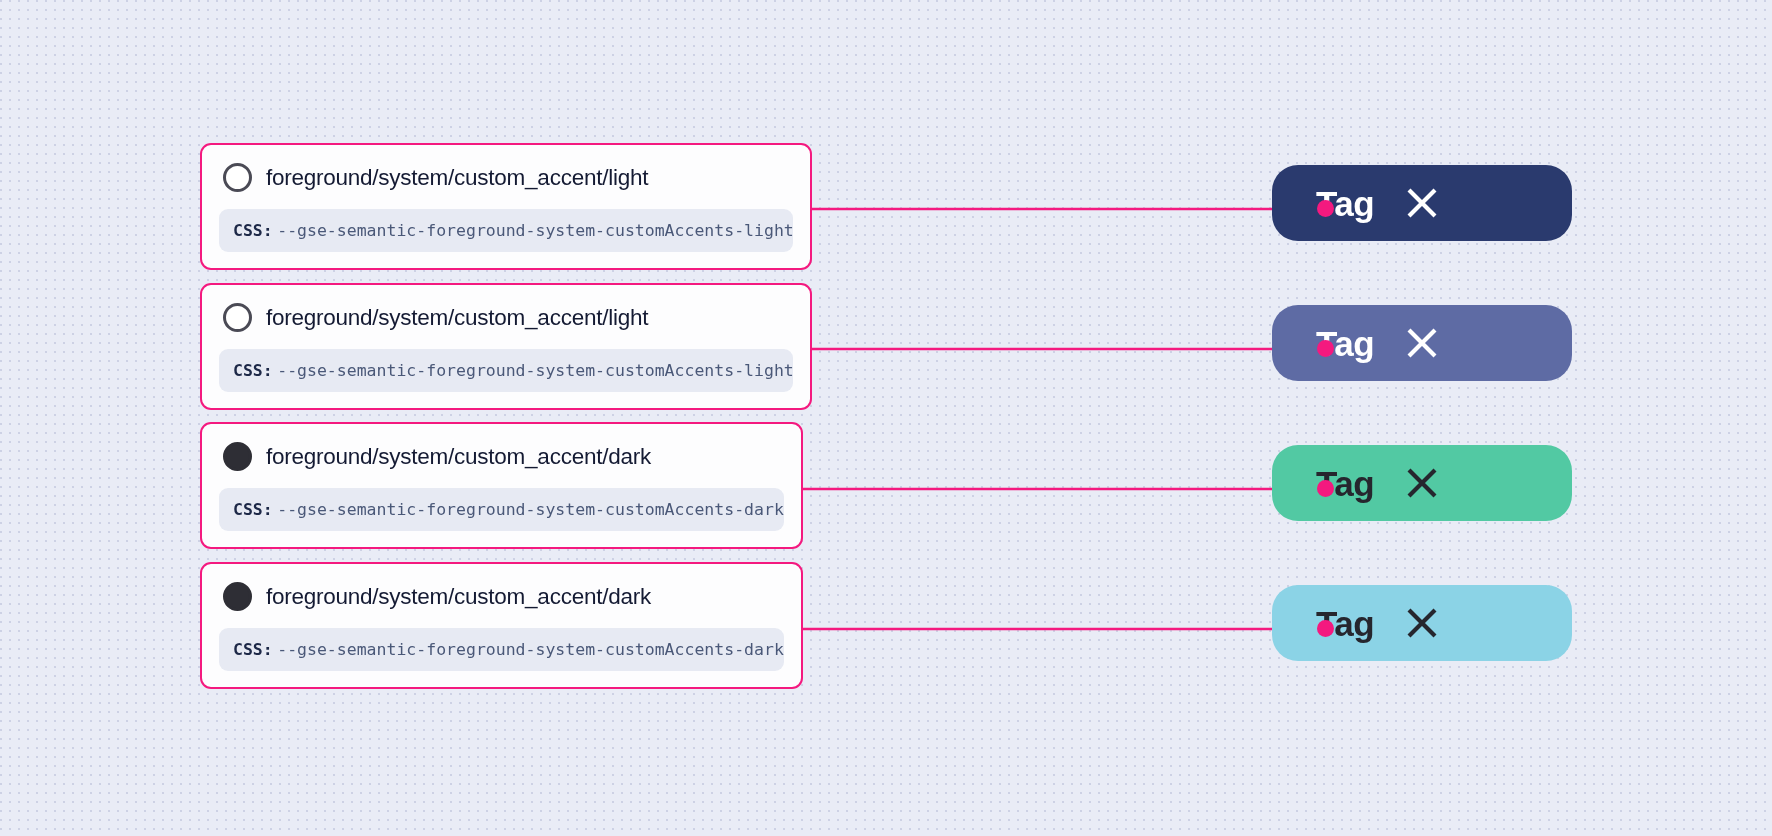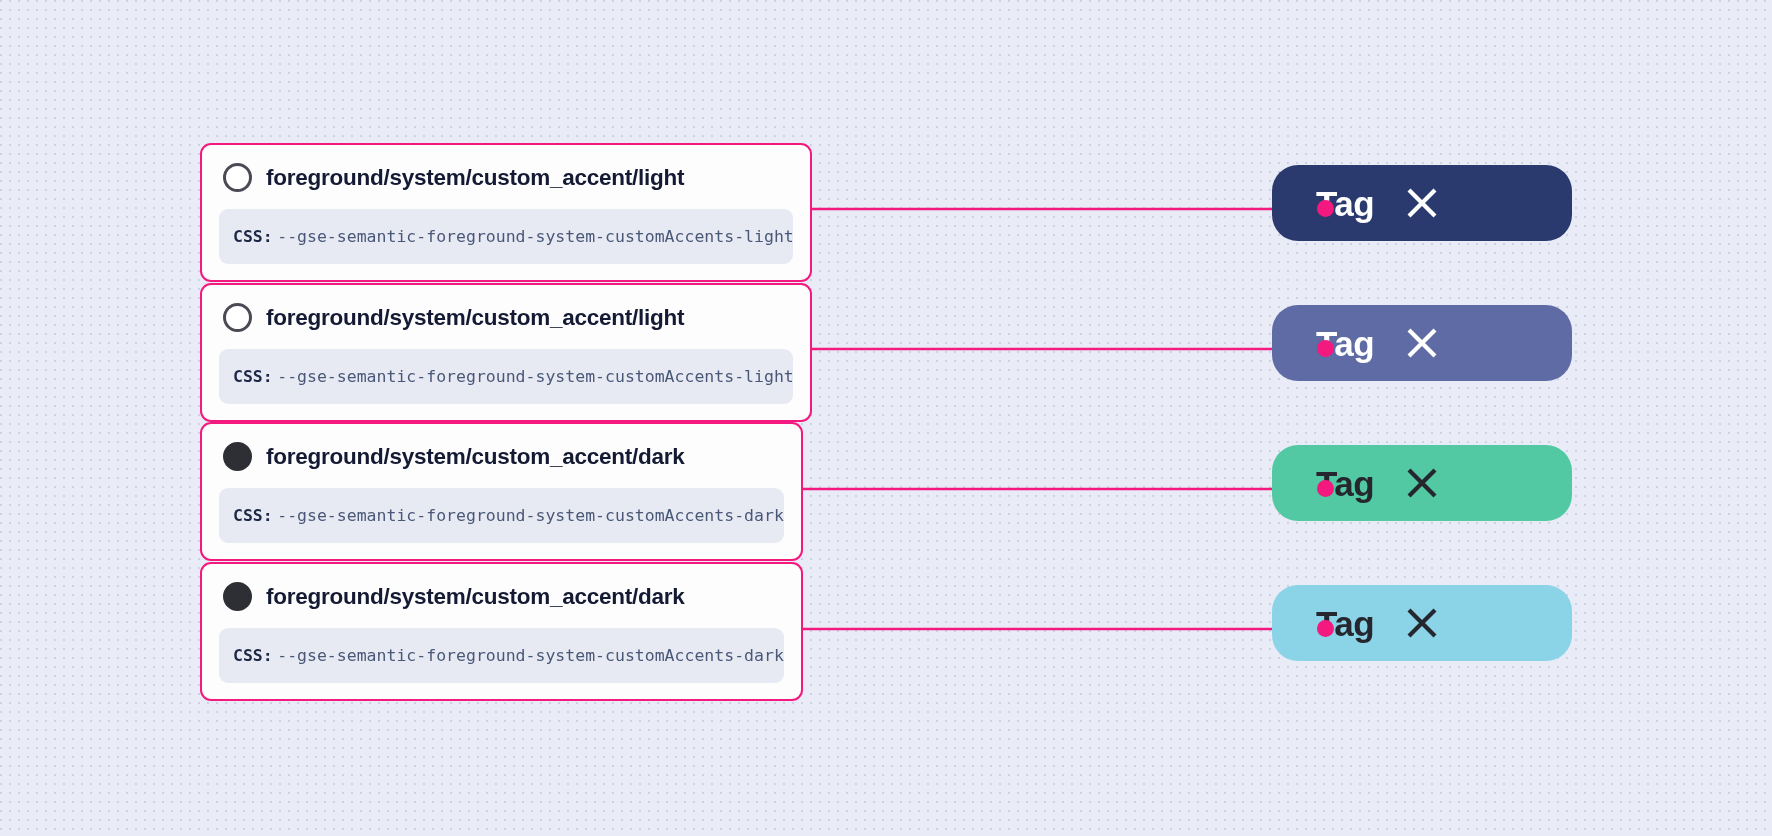--- a/index.html
+++ b/index.html
@@ -60,32 +60,32 @@
     background: #ffffff;
     border: 3px solid #4a4a55;
   }
   .swatch.dark {
     background: #2e2e35;
     border: 3px solid #2e2e35;
   }
 
   .token-name {
     font-size: 22.5px;
-    font-weight: bold;
+    font-weight: normal;
     color: #141a33;
     letter-spacing: -0.25px;
     white-space: nowrap;
     text-align: center;
   }
 
   .css-row {
     margin-top: 15px;
     background: #e7eaf3;
     border-radius: 9px;
-    padding: 18px 14px;
+    padding: 12px 14px;
     white-space: nowrap;
     overflow: hidden;
   }
   .css-label {
     font-family: "DejaVu Sans Mono", "Liberation Mono", monospace;
     font-size: 16.5px;
     font-weight: bold;
     color: #1d2847;
   }
   .css-value {

